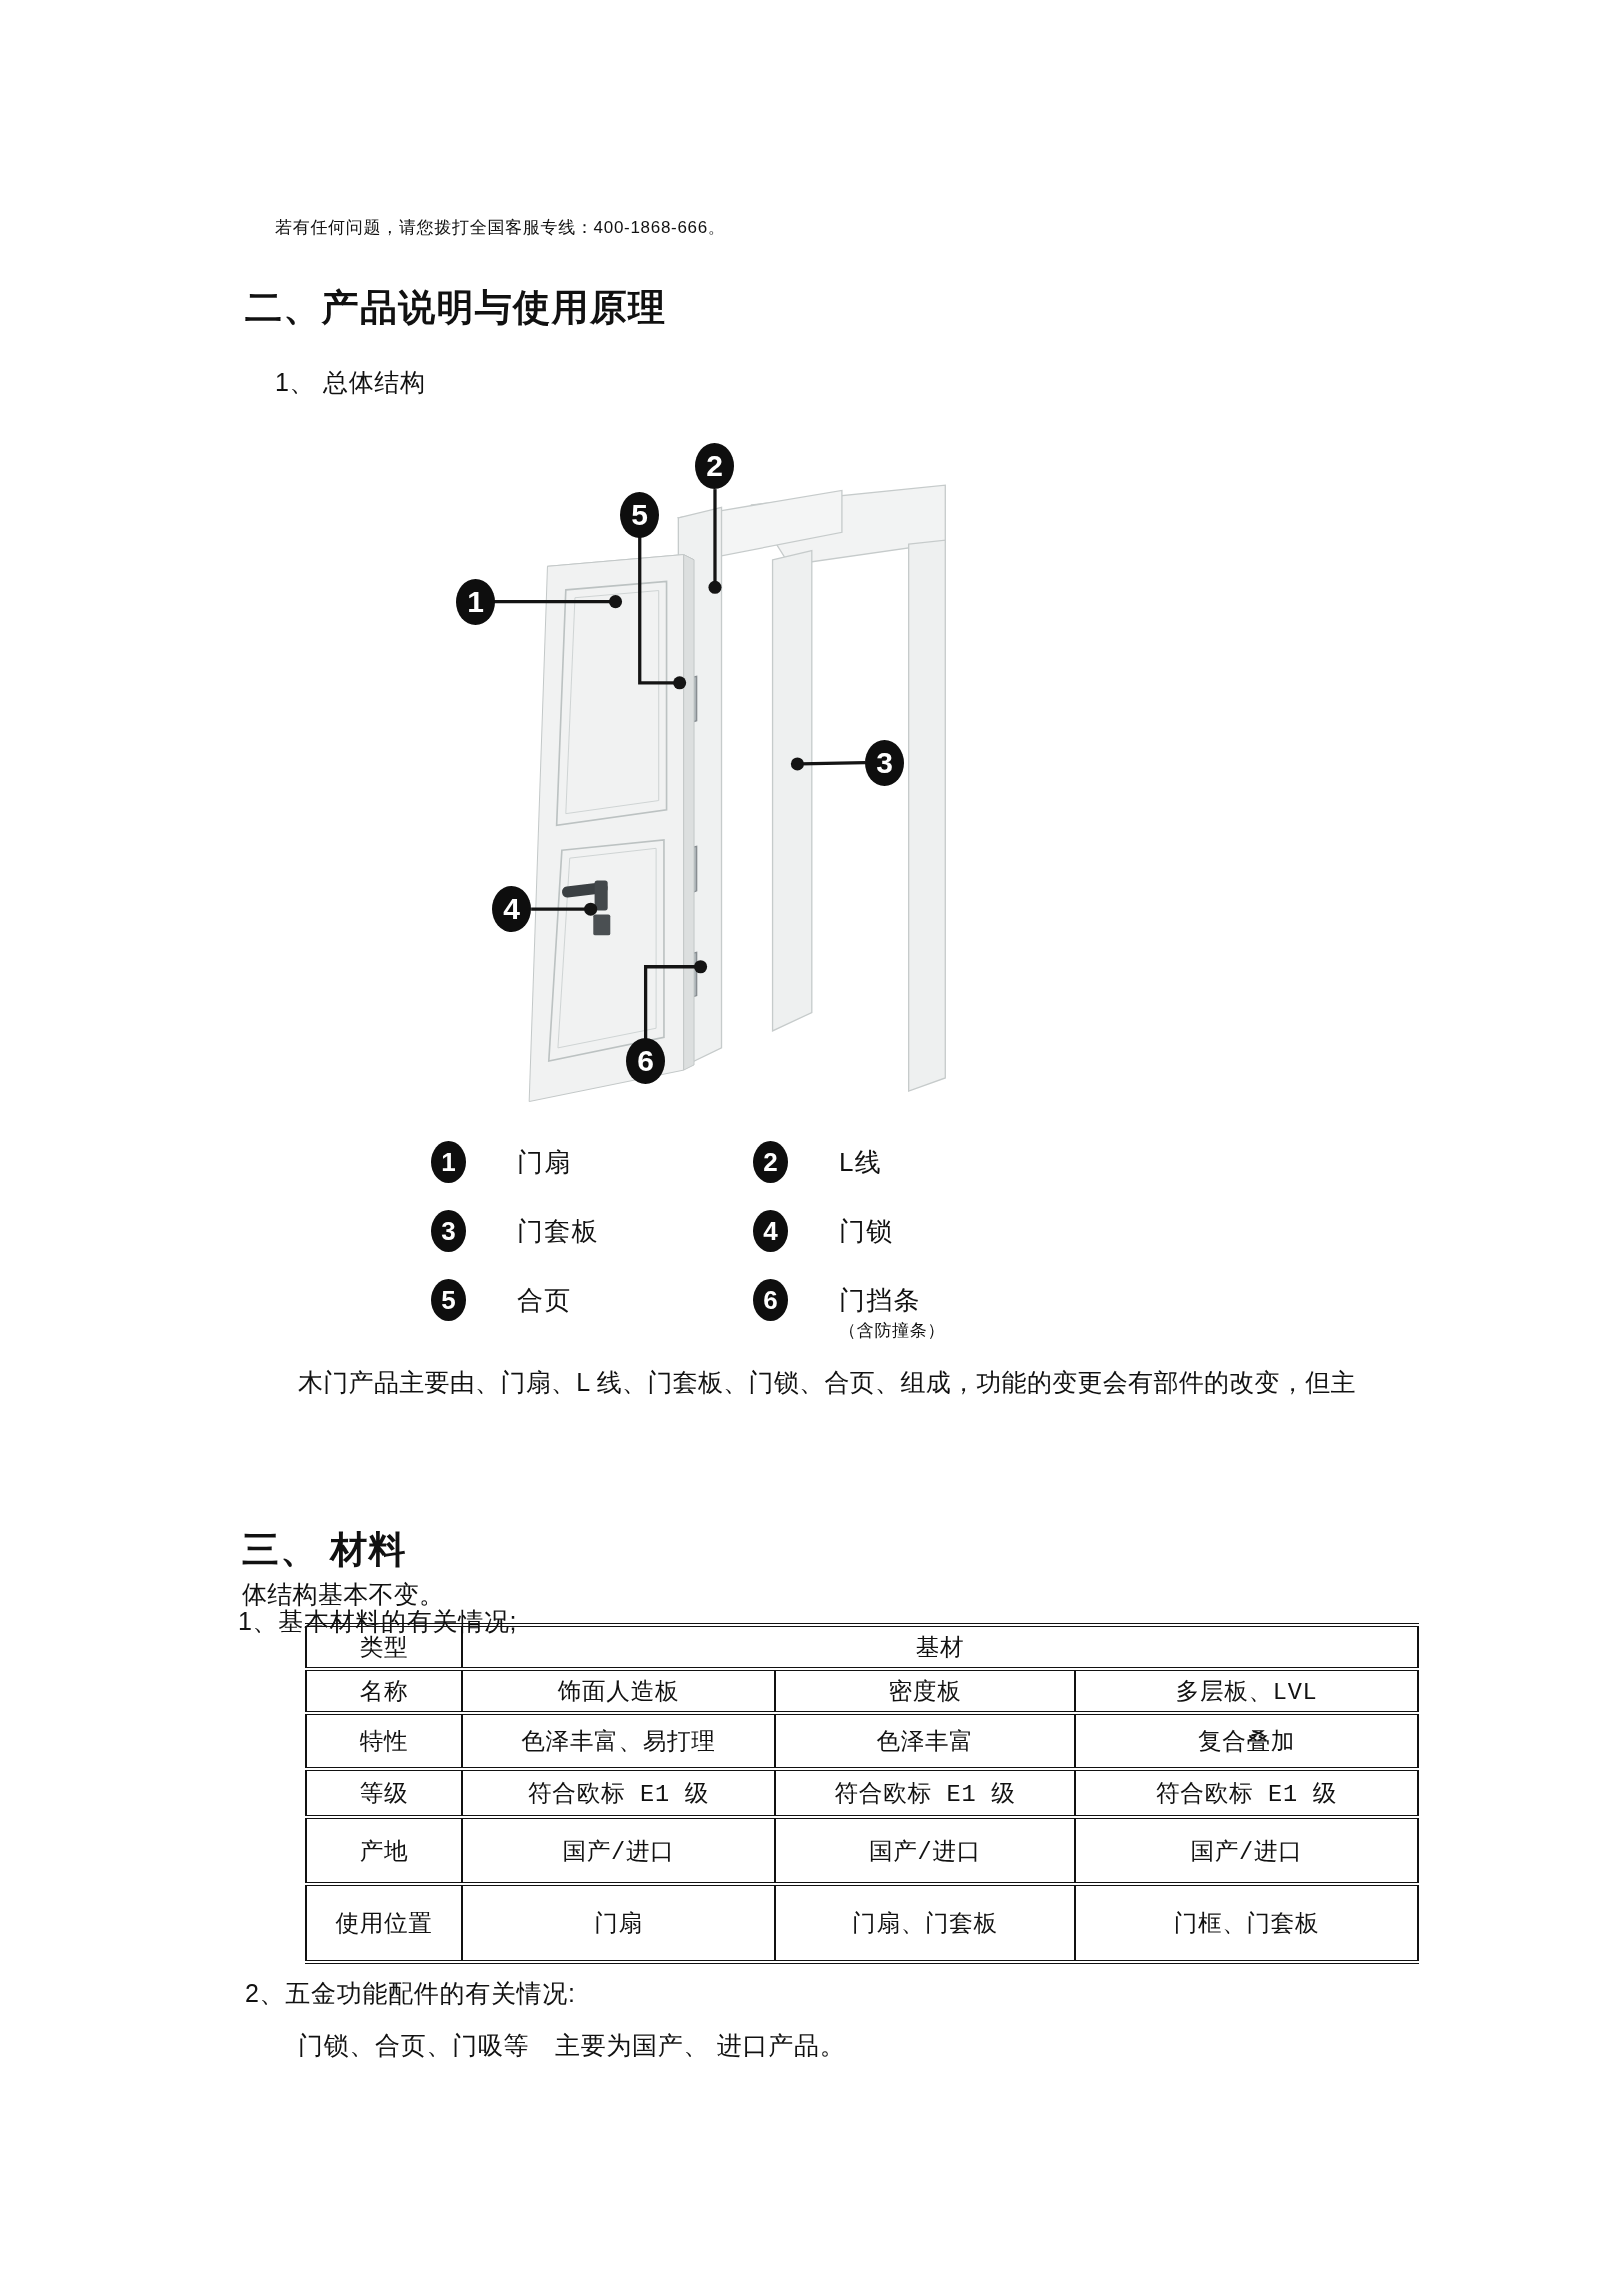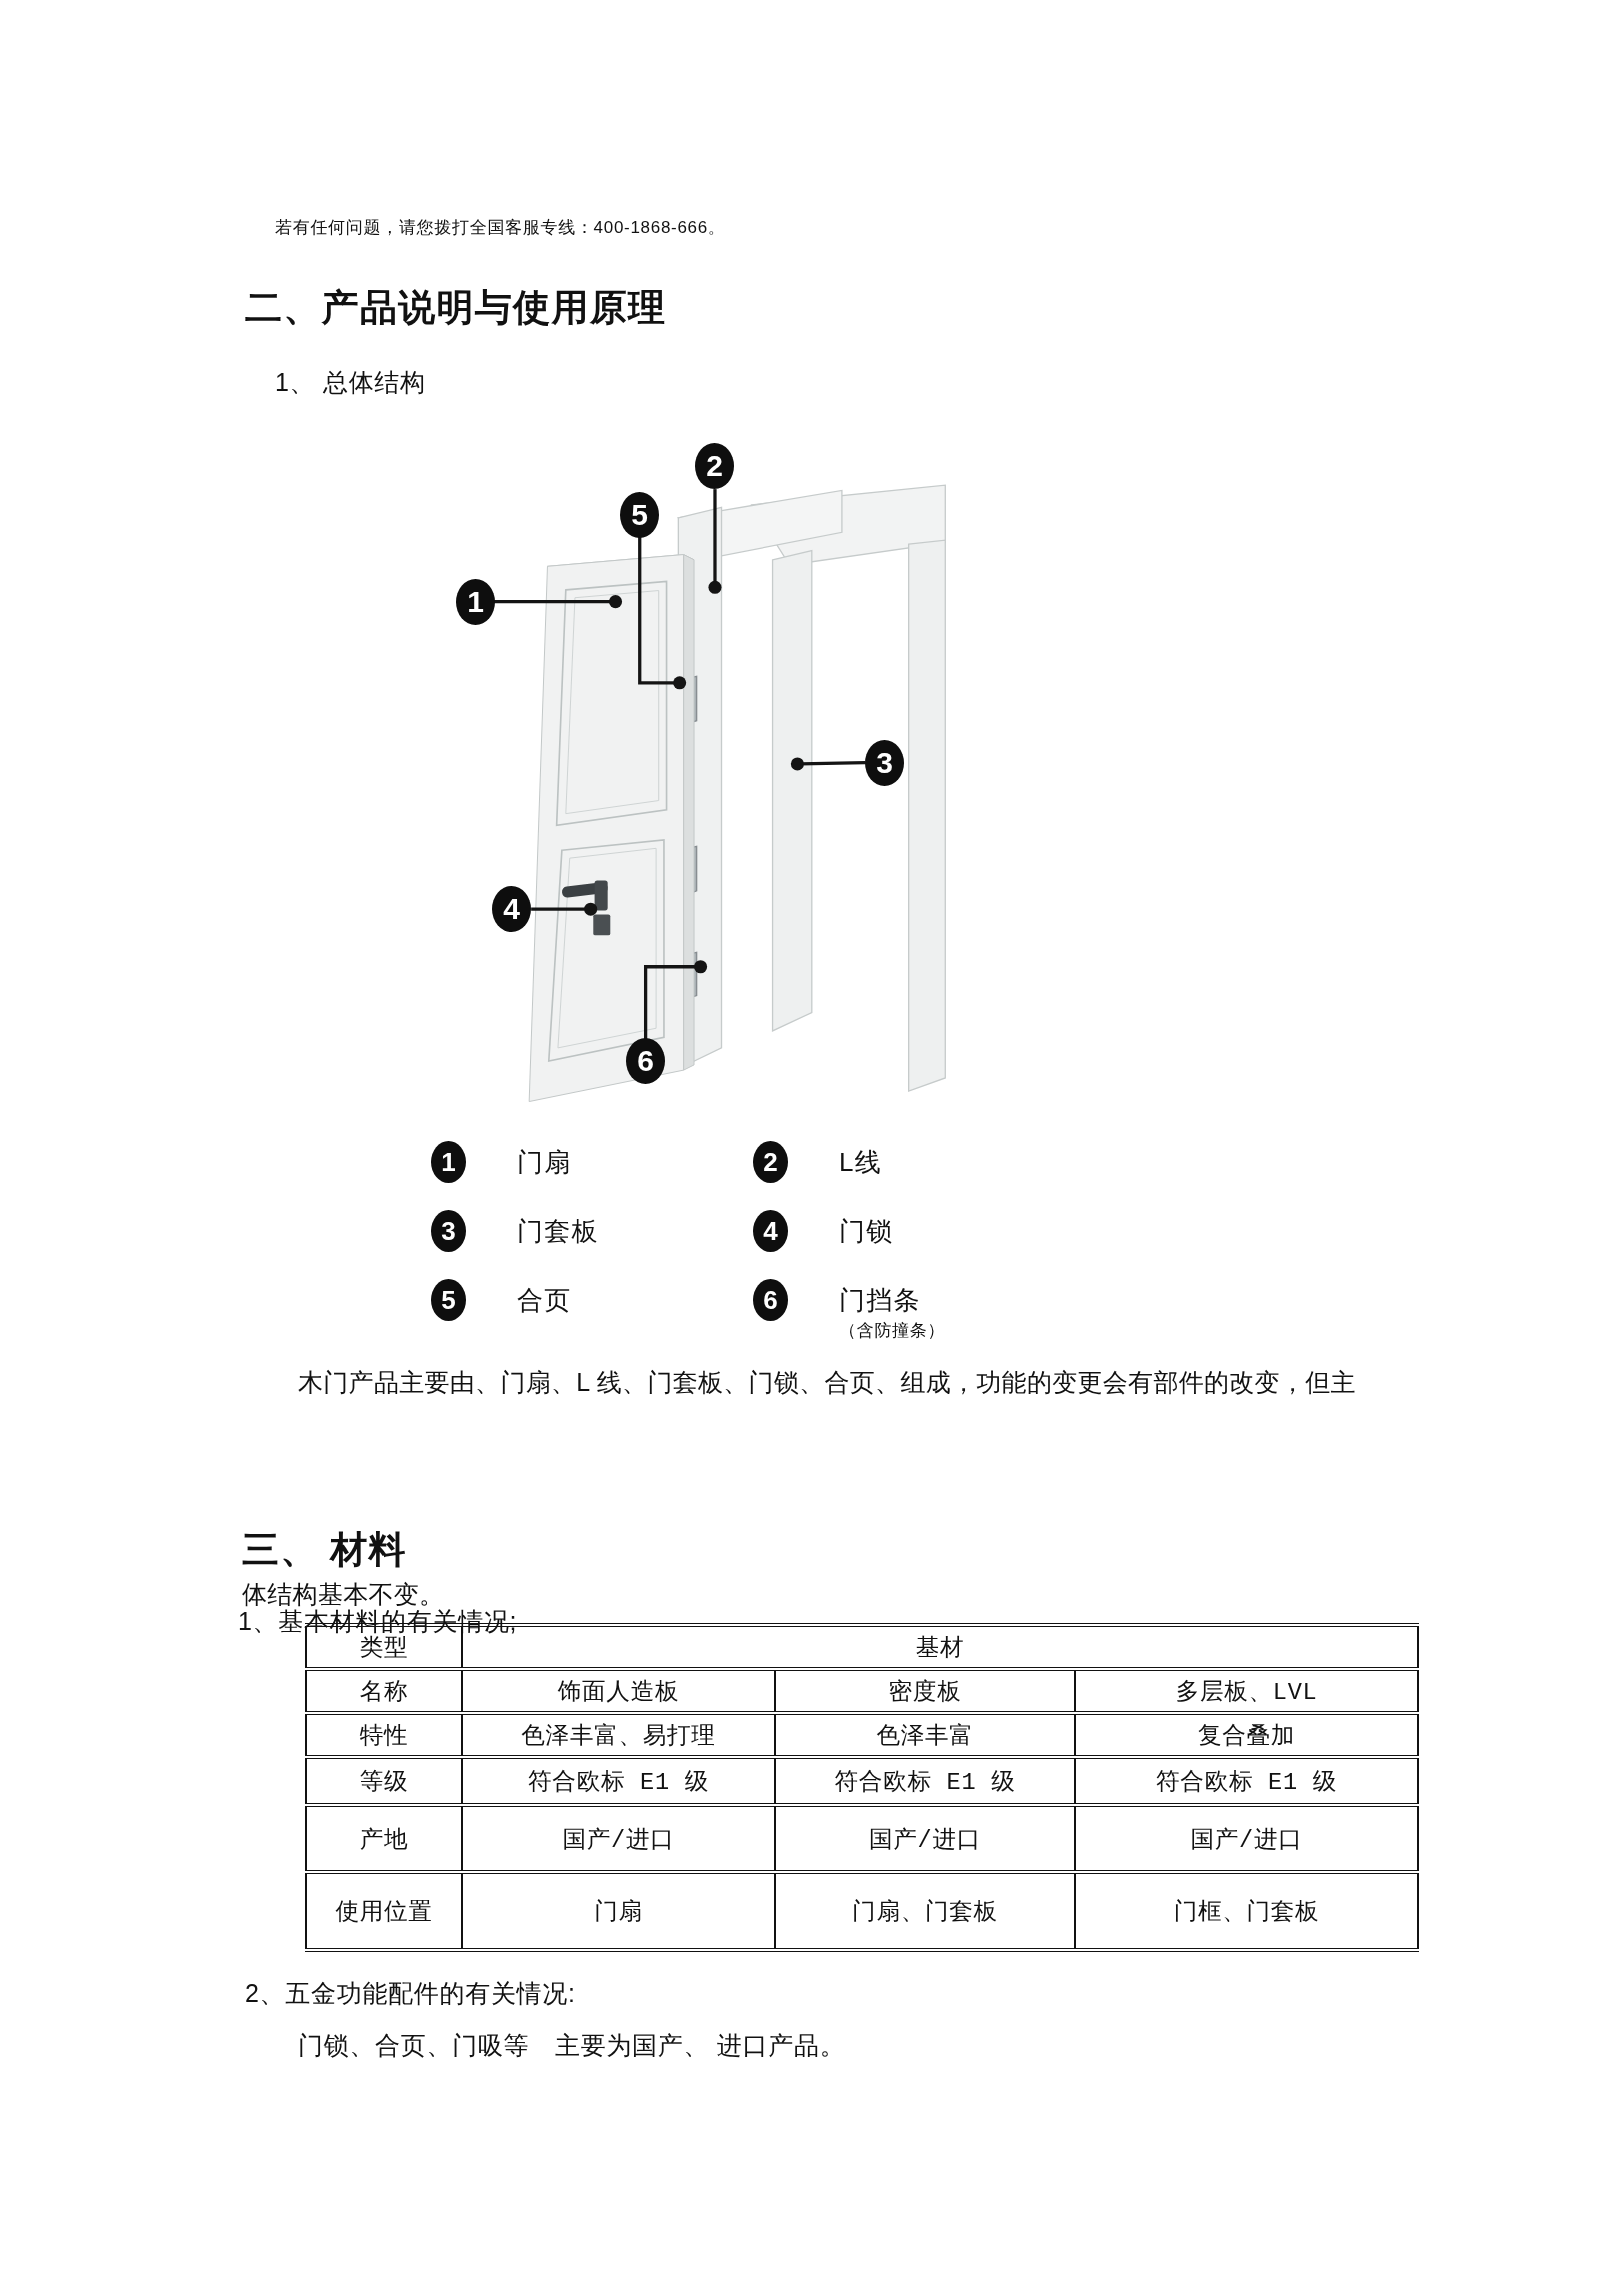--- a/index.html
+++ b/index.html
@@ -38,21 +38,21 @@
   .lg-sub   { font-size:17px; letter-spacing:0.7px; line-height:19.6px; }
 
   
   table.materials { position:absolute; left:305px; top:1623px; width:1112px;
                     border-collapse:collapse; table-layout:fixed; font-size:23.6px; }
   table.materials td { border-left:2px solid #111; border-right:2px solid #111;
                        border-top:4.6px double #111; border-bottom:4.6px double #111;
                        text-align:center; vertical-align:middle; letter-spacing:0.7px; padding:0 3.9px;font-family:Liberation Mono, monospace; }
   tr.r0 td { height:44px; }
   tr.r1 td { height:44px; }
-  tr.r2 td { height:44px; }
+  tr.r2 td { height:56px; }
   tr.r3 td { height:48px; }
   tr.r4 td { height:67px; }
   tr.r5 td { height:78px; }
 </style>
 </head>
 <body>
 
 <div class="page">
 
   <div class="abs intro-line">若有任何问题，请您拨打全国客服专线：400-1868-666。</div>

